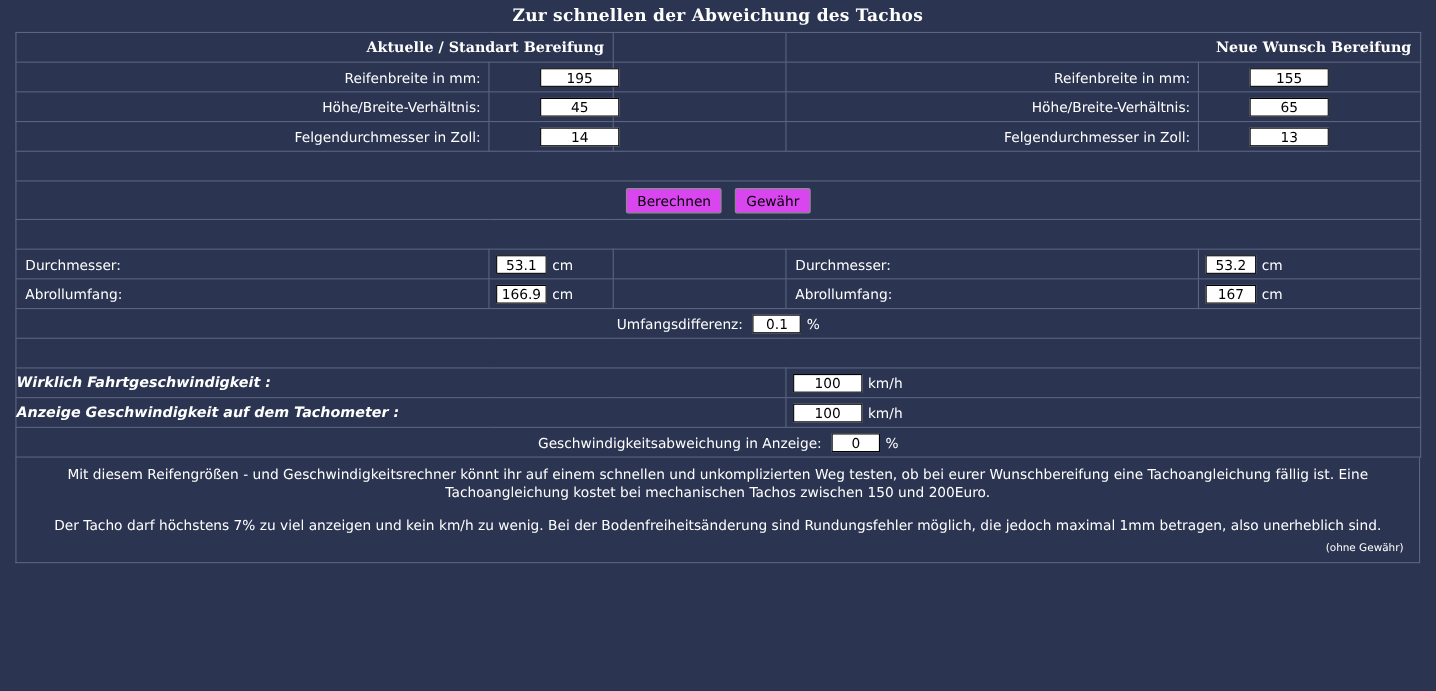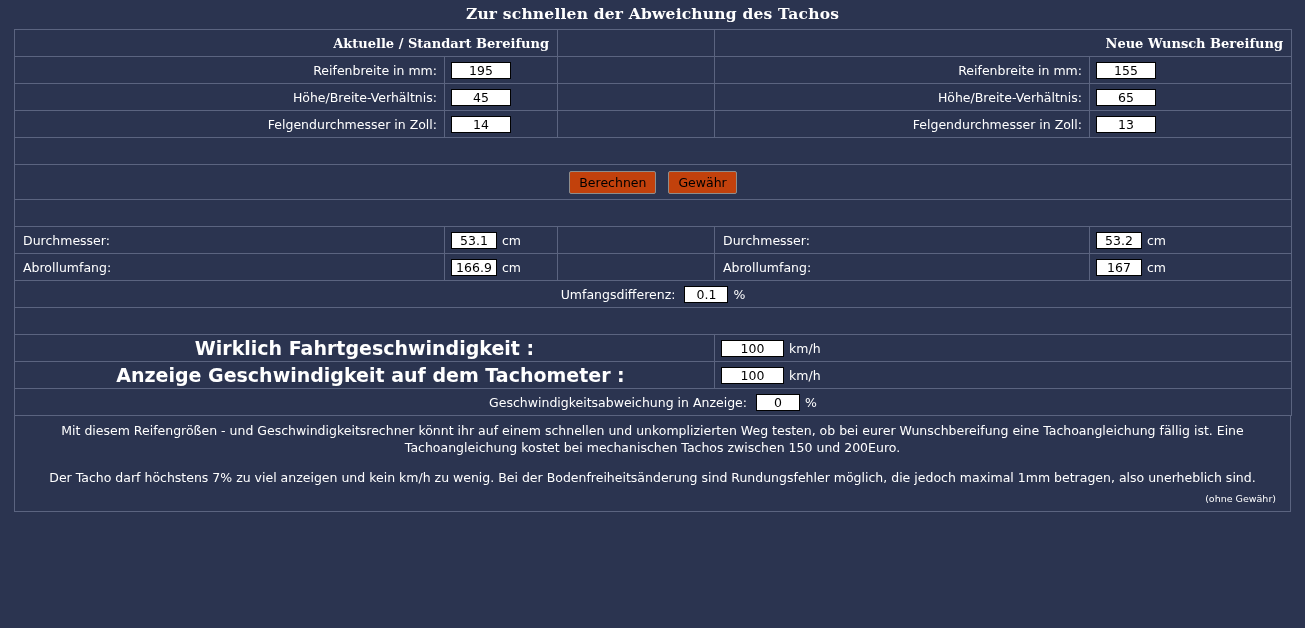--- a/index.html
+++ b/index.html
@@ -62,53 +62,54 @@
     font-size: 12.5px;
     color: #000000;
     background: #ffffff;
     border: 1px solid #000000;
     height: 17px;
     line-height: 17px;
     padding: 0 2px;
     box-sizing: border-box;
     text-align: center;
   }
-  .w60 { width: 60px; }
+  .w60 { width: 72px; margin-left: 40px; }
   .w62 { width: 46px; }
   .w48 { width: 63px; }
   .w44 { width: 44px; }
   .unit {
     padding-left: 5px;
     font-size: 12.5px;
     color: #ffffff;
   }
   .blank-row td { height: 22px; }
   .btnrow {
     text-align: center;
     height: 34px !important;
   }
   button.btn {
     font-family: "DejaVu Sans", sans-serif;
     font-size: 12.5px;
     color: #000000;
-    background: #c2410c;
+    background: #d946ef;
     border: 1px solid #8d8d8d;
     border-radius: 2px;
     padding: 3px 9px;
     margin: 0 4px;
     cursor: pointer;
   }
   .center {
     text-align: center;
   }
   .boldlbl {
     font-weight: bold;
-    text-align: center;
+    text-align: left;
     padding-right: 6px !important;
-    font-size: 19px;
+    font-size: 13px;
+    font-style: italic;
   }
   .note {
     border: 1px solid #5b6480;
     border-top: none;
     width: 1277px;
     box-sizing: border-box;
     padding: 6px 10px 4px 10px;
     text-align: center;
     font-size: 12.5px;
     line-height: 17px;
@@ -231,21 +232,21 @@
       </tr>
 
       <tr>
         <td class="boldlbl" colspan="3" style="padding-right:0 !important;">Wirklich Fahrtgeschwindigkeit :</td>
         <td colspan="2" style="padding-left:6px !important;">
           <input class="txt w48" type="text" value="100" style=""><span class="unit">km/h</span>
         </td>
       </tr>
 
       <tr>
-        <td class="boldlbl" colspan="3" style="padding-right:0 !important;padding-left:12px;">Anzeige Geschwindigkeit auf dem Tachometer :</td>
+        <td class="boldlbl" colspan="3" style="padding-right:0 !important;">Anzeige Geschwindigkeit auf dem Tachometer :</td>
         <td colspan="2" style="padding-left:6px !important;">
           <input class="txt w48" type="text" value="100" style=""><span class="unit">km/h</span>
         </td>
       </tr>
 
       <tr>
         <td class="center" colspan="5">
           <span>Geschwindigkeitsabweichung in Anzeige:</span>
           <input class="txt w44" style="margin-left: 5px;" type="text" value="0"><span class="unit">%</span>
         </td>

